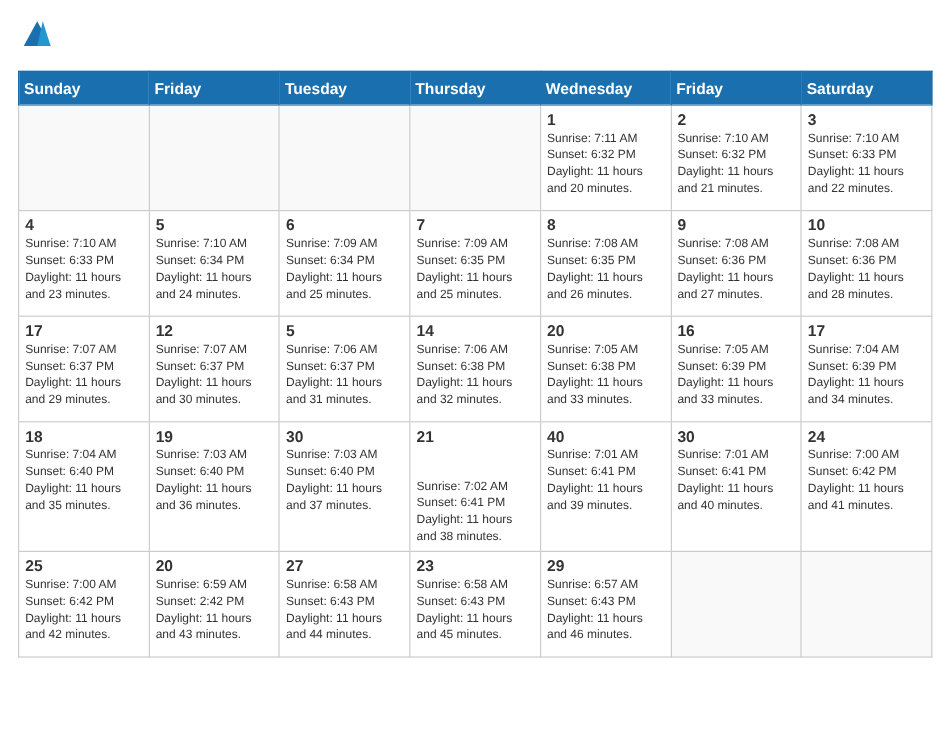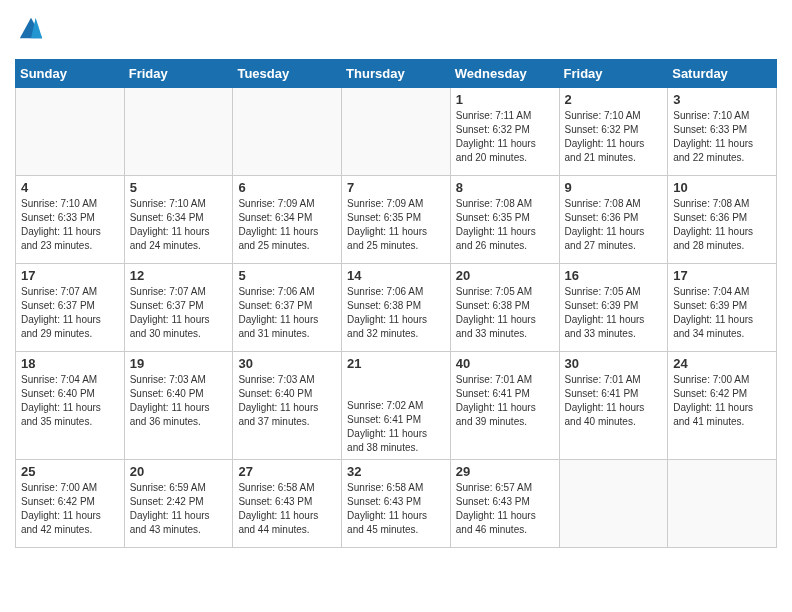--- a/index.html
+++ b/index.html
@@ -312,21 +312,21 @@
 and 43 minutes.</div>
         </td>
         <td>
           <div class="day-number">27</div>
           <div class="day-info" style="white-space: pre-line;">Sunrise: 6:58 AM
 Sunset: 6:43 PM
 Daylight: 11 hours
 and 44 minutes.</div>
         </td>
         <td>
-          <div class="day-number">32</div>
+          <div class="day-number">23</div>
           <div class="day-info" style="white-space: pre-line;">Sunrise: 6:58 AM
 Sunset: 6:43 PM
 Daylight: 11 hours
 and 45 minutes.</div>
         </td>
         <td>
           <div class="day-number">29</div>
           <div class="day-info" style="white-space: pre-line;">Sunrise: 6:57 AM
 Sunset: 6:43 PM
 Daylight: 11 hours

